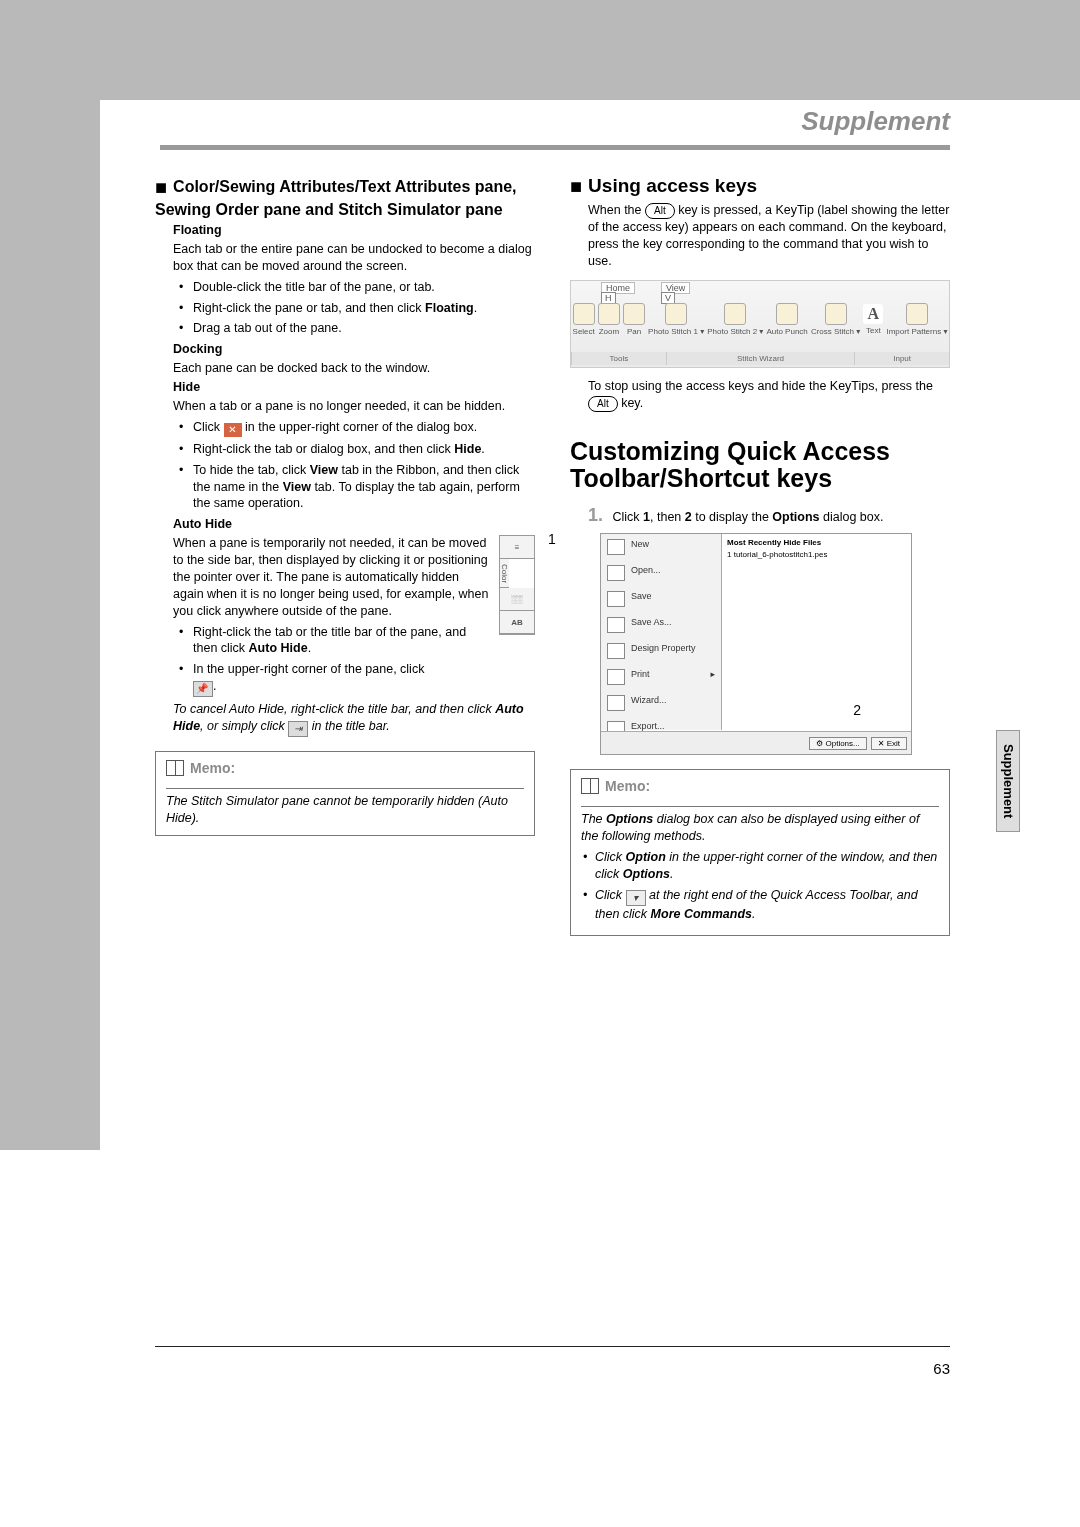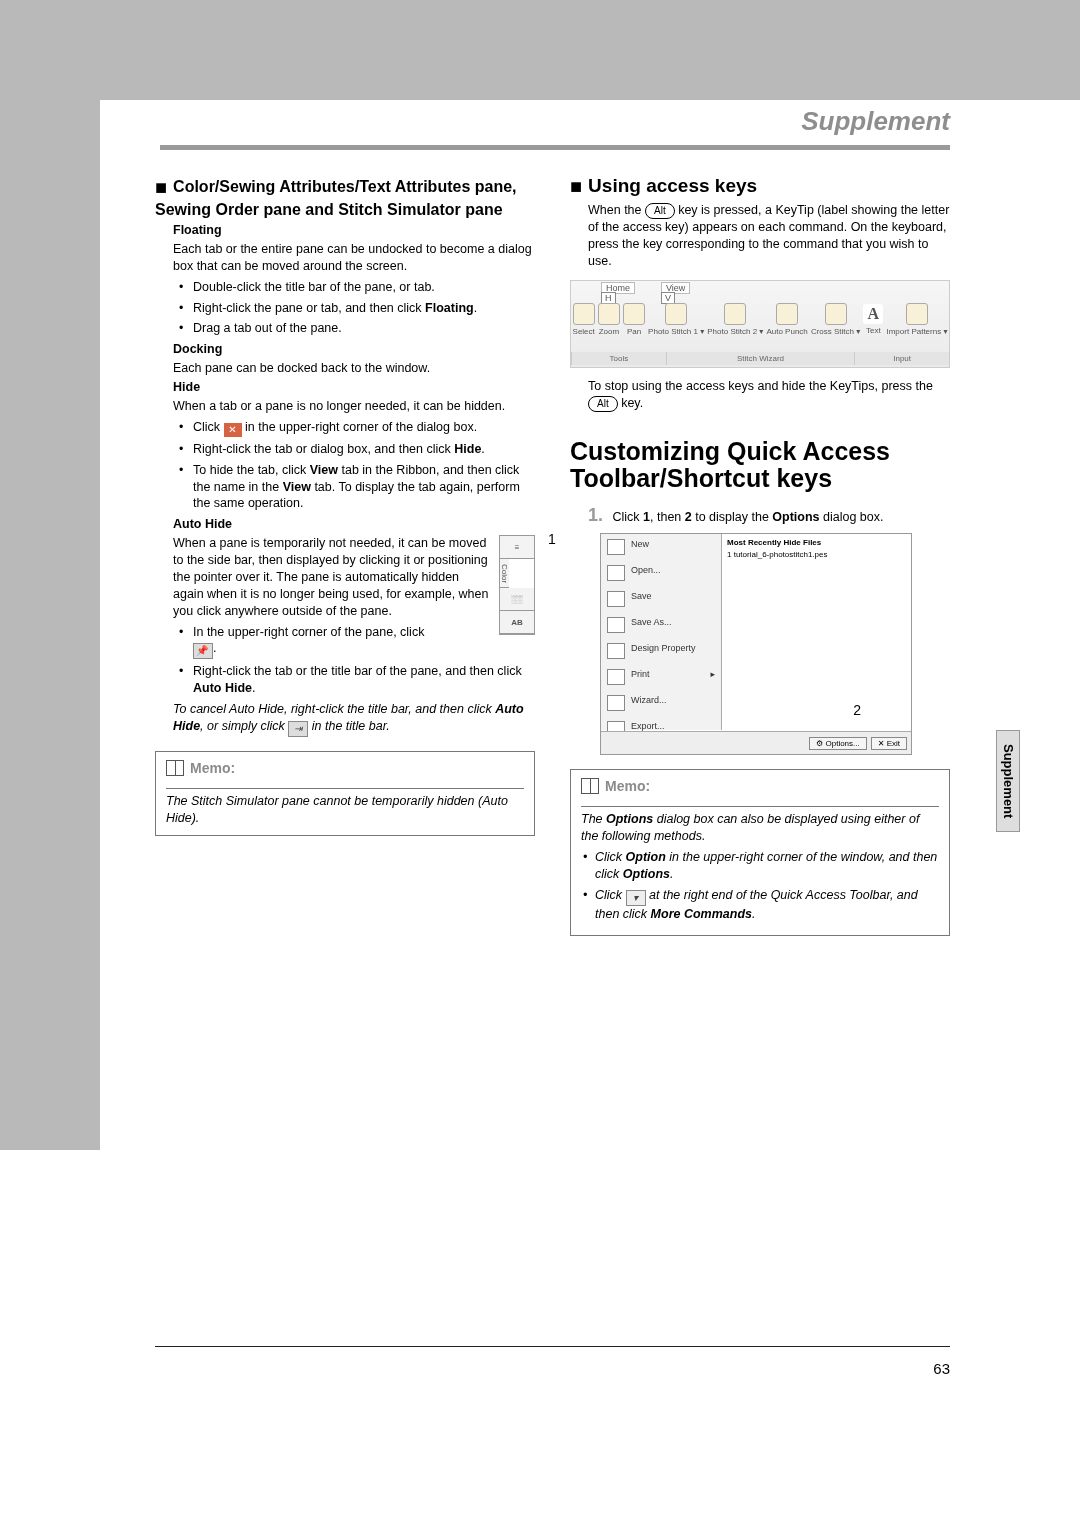--- a/index.html
+++ b/index.html
@@ -104,22 +104,22 @@
 
       <p class="p-indent b">Auto Hide</p>
       <div class="side-thumb">
         <div class="r sm">≡</div>
         <div class="r" style="writing-mode:vertical-rl;">Color</div>
         <div class="r sm">░░</div>
         <div class="r sm" style="font-weight:bold;">AB</div>
       </div>
       <p class="p-indent" style="margin-right:40px;">When a pane is temporarily not needed, it can be moved to the side bar, then displayed by clicking it or positioning the pointer over it. The pane is automatically hidden again when it is no longer being used, for example, when you click anywhere outside of the pane.</p>
       <ul class="dots">
+        <li><span>Right-click the tab or the title bar of the pane, and then click </span><span class="b">Auto Hide</span>.</li>
         <li><span>In the upper-right corner of the pane, click </span><br><span class="ico pin">📌</span>.</li>
-        <li><span>Right-click the tab or the title bar of the pane, and then click </span><span class="b">Auto Hide</span>.</li>
       </ul>
       <p class="p-indent" style="margin-left:18px;font-style:italic;">
         <span>To cancel Auto Hide, right-click the title bar, and then click </span><span class="b">Auto Hide</span><span>, or simply click </span><span class="ico pin2">⇥</span><span> in the title bar.</span>
       </p>
 
       <div class="memo-box">
         <div class="memo-head">
           <span class="ico-book"></span>
           <span class="memo-title">Memo:</span>
         </div>

